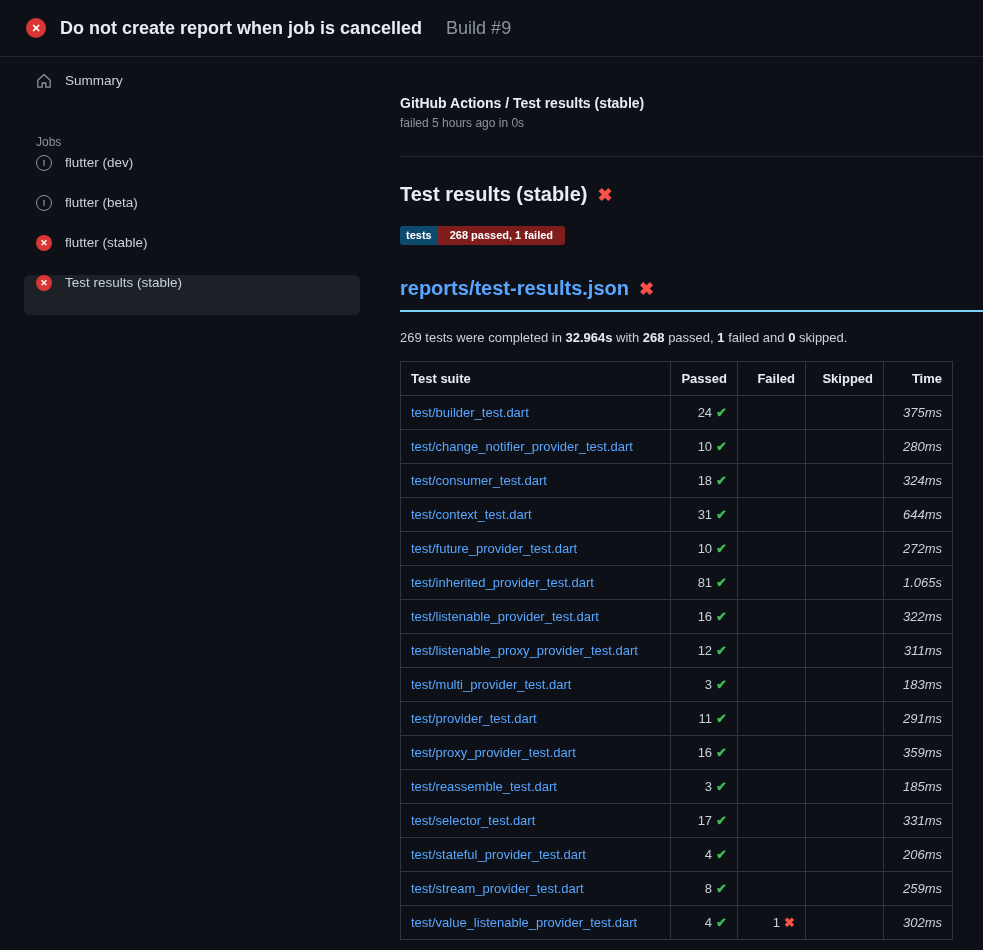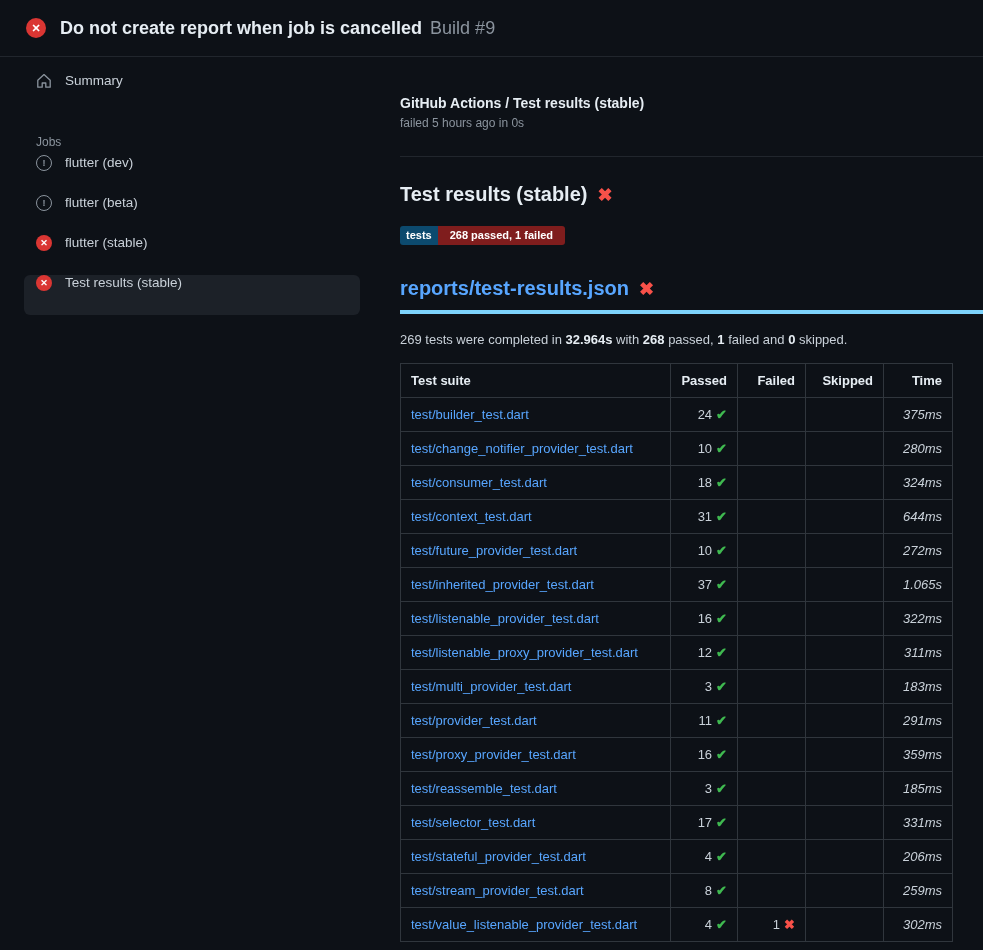--- a/index.html
+++ b/index.html
@@ -62,21 +62,21 @@
   .badge {
     display:inline-flex; margin-top:20px;
     font-size:11px; font-weight:600; line-height:1;
     border-radius:3px; overflow:hidden;
   }
   .badge-label { background:#0c4a6e; color:#fff; padding:4px 6px; }
   .badge-value { background:#7f1d1d; color:#fff; padding:4px 12px; }
 
   .report-title {
     margin-top:32px; padding-bottom:10px;
-    border-bottom:4px solid #7dd3fc;
+    border-bottom:2px solid #7dd3fc;
     font-size:20px; font-weight:700;
     display:flex; align-items:center;
   }
   .suite-link, .report-link { color:#58a6ff; text-decoration:none; cursor:pointer; }
 
   .summary-line { margin-top:18px; font-size:13px; color:#c9d1d9; }
   .summary-line strong { font-weight:700; color:#e6edf3; }
 
   
   .results-table {
@@ -97,21 +97,21 @@
   .stat-cell { text-align:right;margin-left:11px; }
   .time-cell { text-align:right; color:#c9d1d9;font-style:italic; }
   .check-icon { color:#3fb950; font-weight:700; margin-left:4px; }
   .x-icon { color:#f85149; font-weight:700; margin-left:4px; }
 </style>
 </head>
 <body>
 
 <header class="app-header">
   <span class="fail-circle lg">✕</span>
-  <h1 style="display:flex; align-items:baseline;">
+  <h1 style="display:flex; align-items:baseline;gap:16px;">
     <span class="app-title">Do not create report when job is cancelled</span>
     <span class="build-no">Build #9</span>
   </h1>
 </header>
 
 <div class="layout">
   <aside class="sidebar">
     <div class="side-item">
       <span class="home-icon">
         <svg viewBox="0 0 16 16" width="16" height="16" aria-hidden="true">
@@ -204,21 +204,21 @@
           </tr>
           <tr>
             <td class="suite-cell"><a class="suite-link">test/future_provider_test.dart</a></td>
             <td class="stat-cell"><span>10</span><span class="check-icon">✔</span></td>
             <td class="stat-cell"></td>
             <td class="stat-cell"></td>
             <td class="time-cell">272ms</td>
           </tr>
           <tr>
             <td class="suite-cell"><a class="suite-link">test/inherited_provider_test.dart</a></td>
-            <td class="stat-cell"><span>37</span><span class="check-icon">✔</span></td>
+            <td class="stat-cell"><span>81</span><span class="check-icon">✔</span></td>
             <td class="stat-cell"></td>
             <td class="stat-cell"></td>
             <td class="time-cell">1.065s</td>
           </tr>
           <tr>
             <td class="suite-cell"><a class="suite-link">test/listenable_provider_test.dart</a></td>
             <td class="stat-cell"><span>16</span><span class="check-icon">✔</span></td>
             <td class="stat-cell"></td>
             <td class="stat-cell"></td>
             <td class="time-cell">322ms</td>

